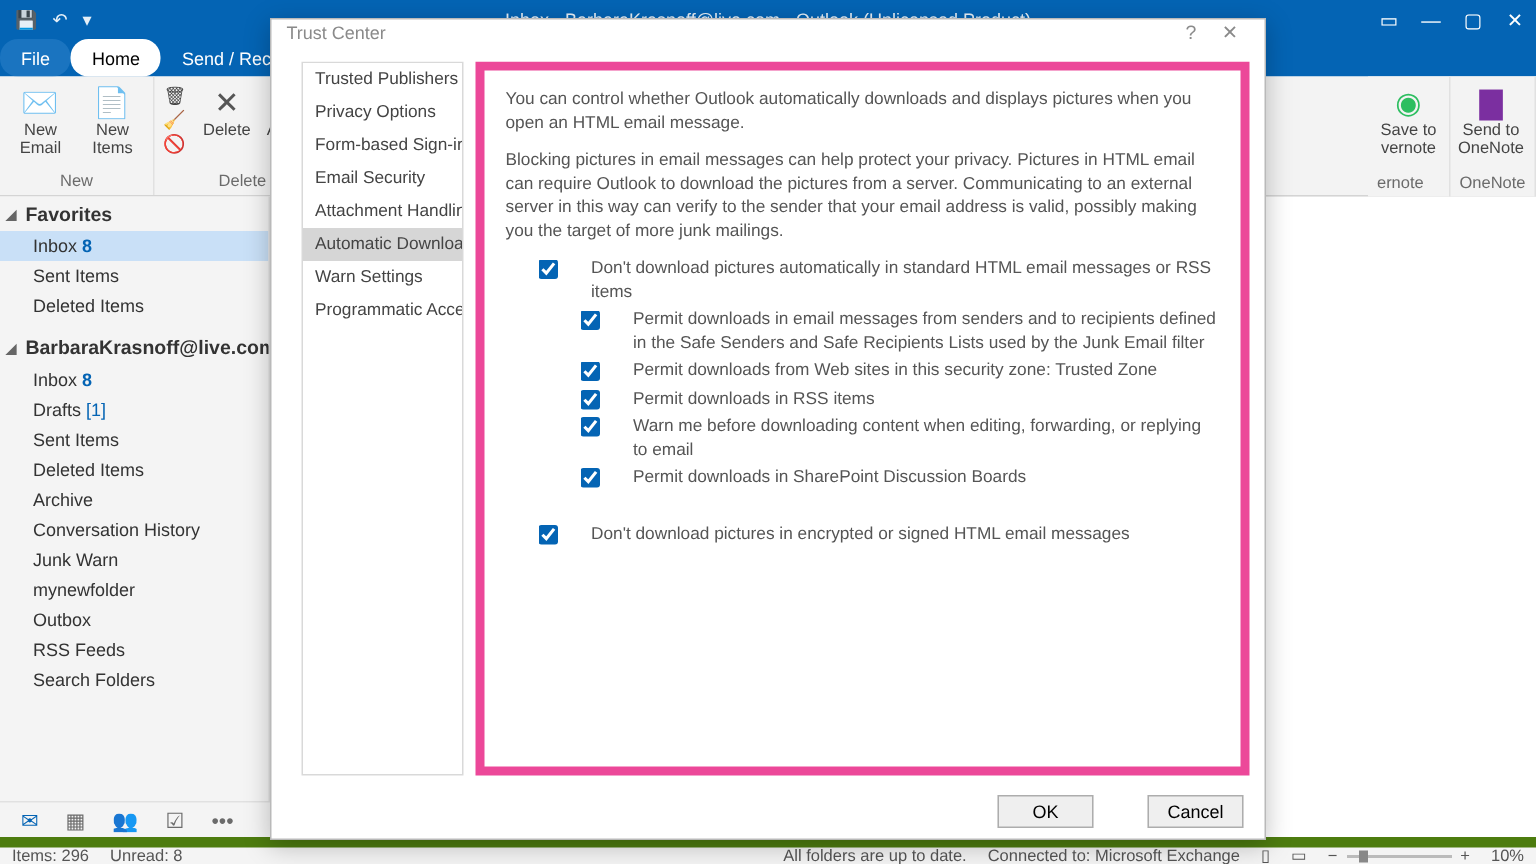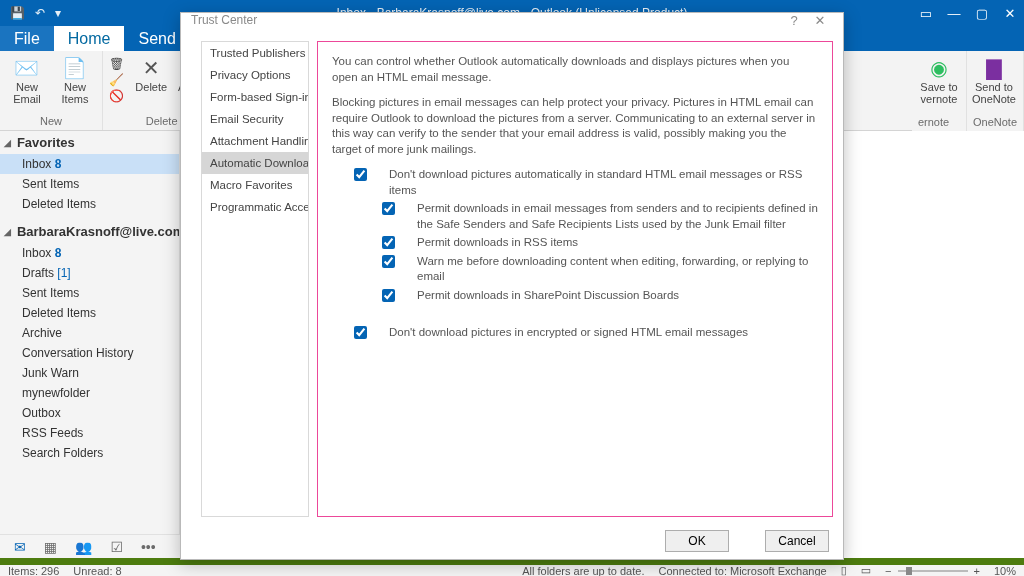--- a/index.html
+++ b/index.html
@@ -8,22 +8,22 @@
 
 .titlebar { height: 26px; background: #0464b4; color: #fff; display: flex; align-items: center; position: relative; }
 .titlebar .qat { display: flex; gap: 10px; padding-left: 10px; align-items: center; }
 .titlebar .qat span { opacity: .9; font-size: 12px; }
 .titlebar .title-text { position: absolute; left: 50%; transform: translateX(-50%); font-size: 12px; opacity: .9; }
 .titlebar .wincontrols { margin-left: auto; display: flex; }
 .titlebar .wincontrols div { width: 28px; height: 26px; display: flex; align-items: center; justify-content: center; font-size: 13px; }
 
 
 .ribtabs { height: 25px; background: #0464b4; color: #fff; display: flex; align-items: stretch; }
-.ribtabs .tab { padding: 0 14px; display: flex; align-items: center; font-size: 16px; cursor: pointer; }
-.ribtabs .tab.active { background: #fff; color: #0369a1; }
+.ribtabs .tab { padding: 0 14px; display: flex; align-items: center; font-size: 12px; cursor: pointer; border-radius: 12px; }
+.ribtabs .tab.active { background: #fff; color: #000000; }
 .ribtabs .file { background: #1a74c0; }
 
 
 .ribbon { height: 80px; background: #f3f3f3; border-bottom: 1px solid #d4d4d4; display: flex; position: relative; }
 .ribgroup { border-right: 1px solid #e1e1e1; padding: 2px 6px 1px 6px; display: flex; flex-direction: column; }
 .ribgroup .row { display: flex; gap: 6px; flex: 1; align-items: flex-start; }
 .ribgroup .glabel { text-align: center; font-size: 11px; color: #6b6b6b; margin-top: auto; padding-bottom: 2px; }
 .bigbtn { display: flex; flex-direction: column; align-items: center; width: 42px; padding-top: 2px; cursor: pointer; }
 .bigbtn .ic { width: 28px; height: 26px; display: flex; align-items: center; justify-content: center; font-size: 20px; }
 .bigbtn .lbl { font-size: 11px; color: #444; text-align: center; line-height: 1.1; }
@@ -47,28 +47,28 @@
 
 .statusbar { position: absolute; left: 0; right: 0; bottom: 0; height: 18px; background: #f4f4f4; border-top: 7px solid #4d7c0f; display: flex; align-items: center; font-size: 11px; color: #555; padding: 0 8px; }
 .statusbar .spacer { flex: 1; }
 .statusbar .seg { margin-left: 14px; text-align: center; }
 .zoom { display: flex; align-items: center; gap: 6px; margin-left: 14px; }
 .zoom .track { width: 70px; height: 2px; background: #bbb; position: relative; }
 .zoom .track::after { content: ""; position: absolute; left: 8px; top: -3px; width: 6px; height: 8px; background: #888; }
 
 
 .dialog { position: absolute; left: 180px; top: 12px; width: 664px; height: 548px; background: #fff; border: 1px solid #b9b9b9; box-shadow: 0 4px 16px rgba(0,0,0,.25); display: flex; flex-direction: column; }
-.dlg-title { height: 28px; display: flex; align-items: flex-start; padding: 0 10px; color: #8a8a8a; font-size: 12px; }
+.dlg-title { height: 28px; display: flex; align-items: flex-end; padding: 12px 10px; color: #8a8a8a; font-size: 12px; }
 .dlg-title .spacer { flex: 1; }
 .dlg-title .tbtn { width: 26px; text-align: center; color: #8a8a8a; cursor: pointer; font-size: 13px; }
 .dlg-body { flex: 1; display: flex; padding: 0 10px 6px 20px; gap: 8px; overflow: hidden; }
 .dlg-side { width: 108px; border: 1px solid #d9d9d9; background: #fff; }
 .dlg-side .sitem { padding: 5px 8px; font-size: 11.5px; color: #444; cursor: pointer; white-space: nowrap; overflow: hidden; }
 .dlg-side .sitem.sel { background: #d6d6d6; }
-.dlg-content { flex: 1; border: 1px solid #ec4899; padding: 12px 14px; overflow: auto; font-size: 11.5px; color: #555; }
+.dlg-content { flex: 1; border: 6px solid #ec4899; padding: 12px 14px; overflow: auto; font-size: 11.5px; color: #555; }
 .dlg-content p { margin-bottom: 10px; line-height: 1.35; }
 .chk { display: flex; align-items: flex-start; gap: 22px; margin: 3px 0; }
 .chk input { margin-top: 1px; accent-color: #0464b4; }
 .chk.indent1 { margin-left: 22px; }
 .chk.indent2 { margin-left: 50px; }
 .chk label { line-height: 1.35; }
 .dlg-footer { height: 36px; display: flex; align-items: center; justify-content: flex-end; gap: 8px; padding: 0 14px; }
 .dlg-footer button { min-width: 64px; height: 22px; background: #efefef; border: 1px solid #adadad; font-size: 12px; cursor: pointer; margin-left: 28px; }
 
 
@@ -220,37 +220,41 @@
     <span class="tbtn">✕</span>
   </div>
   <div class="dlg-body">
     <div class="dlg-side" id="dlg-side">
         <div class="sitem">Trusted Publishers</div>
         <div class="sitem">Privacy Options</div>
         <div class="sitem">Form-based Sign-in</div>
         <div class="sitem">Email Security</div>
         <div class="sitem">Attachment Handling</div>
         <div class="sitem sel">Automatic Download</div>
-        <div class="sitem">Macro Favorites</div>
+        <div class="sitem">Warn Settings</div>
         <div class="sitem">Programmatic Access</div>
       </div>
     <div class="dlg-content">
       <p>You can control whether Outlook automatically downloads and displays pictures when you open an HTML email message.</p>
       <p>Blocking pictures in email messages can help protect your privacy. Pictures in HTML email can require Outlook to download the pictures from a server. Communicating to an external server in this way can verify to the sender that your email address is valid, possibly making you the target of more junk mailings.</p>
       <div class="chk indent1">
         <input type="checkbox" checked="" style="">
         <label>Don't download pictures automatically in standard HTML email messages or RSS items</label>
       </div>
       <div id="subchecks">
           <div class="chk indent2">
             <input type="checkbox" checked="" style="">
             <label>Permit downloads in email messages from senders and to recipients defined in the Safe Senders and Safe Recipients Lists used by the Junk Email filter</label>
           </div>
           <div class="chk indent2">
             <input type="checkbox" checked="" style="">
+            <label>Permit downloads from Web sites in this security zone: Trusted Zone</label>
+          </div>
+          <div class="chk indent2">
+            <input type="checkbox" checked="" style="">
             <label>Permit downloads in RSS items</label>
           </div>
           <div class="chk indent2">
             <input type="checkbox" checked="" style="">
             <label>Warn me before downloading content when editing, forwarding, or replying to email</label>
           </div>
           <div class="chk indent2">
             <input type="checkbox" checked="" style="">
             <label>Permit downloads in SharePoint Discussion Boards</label>
           </div>

